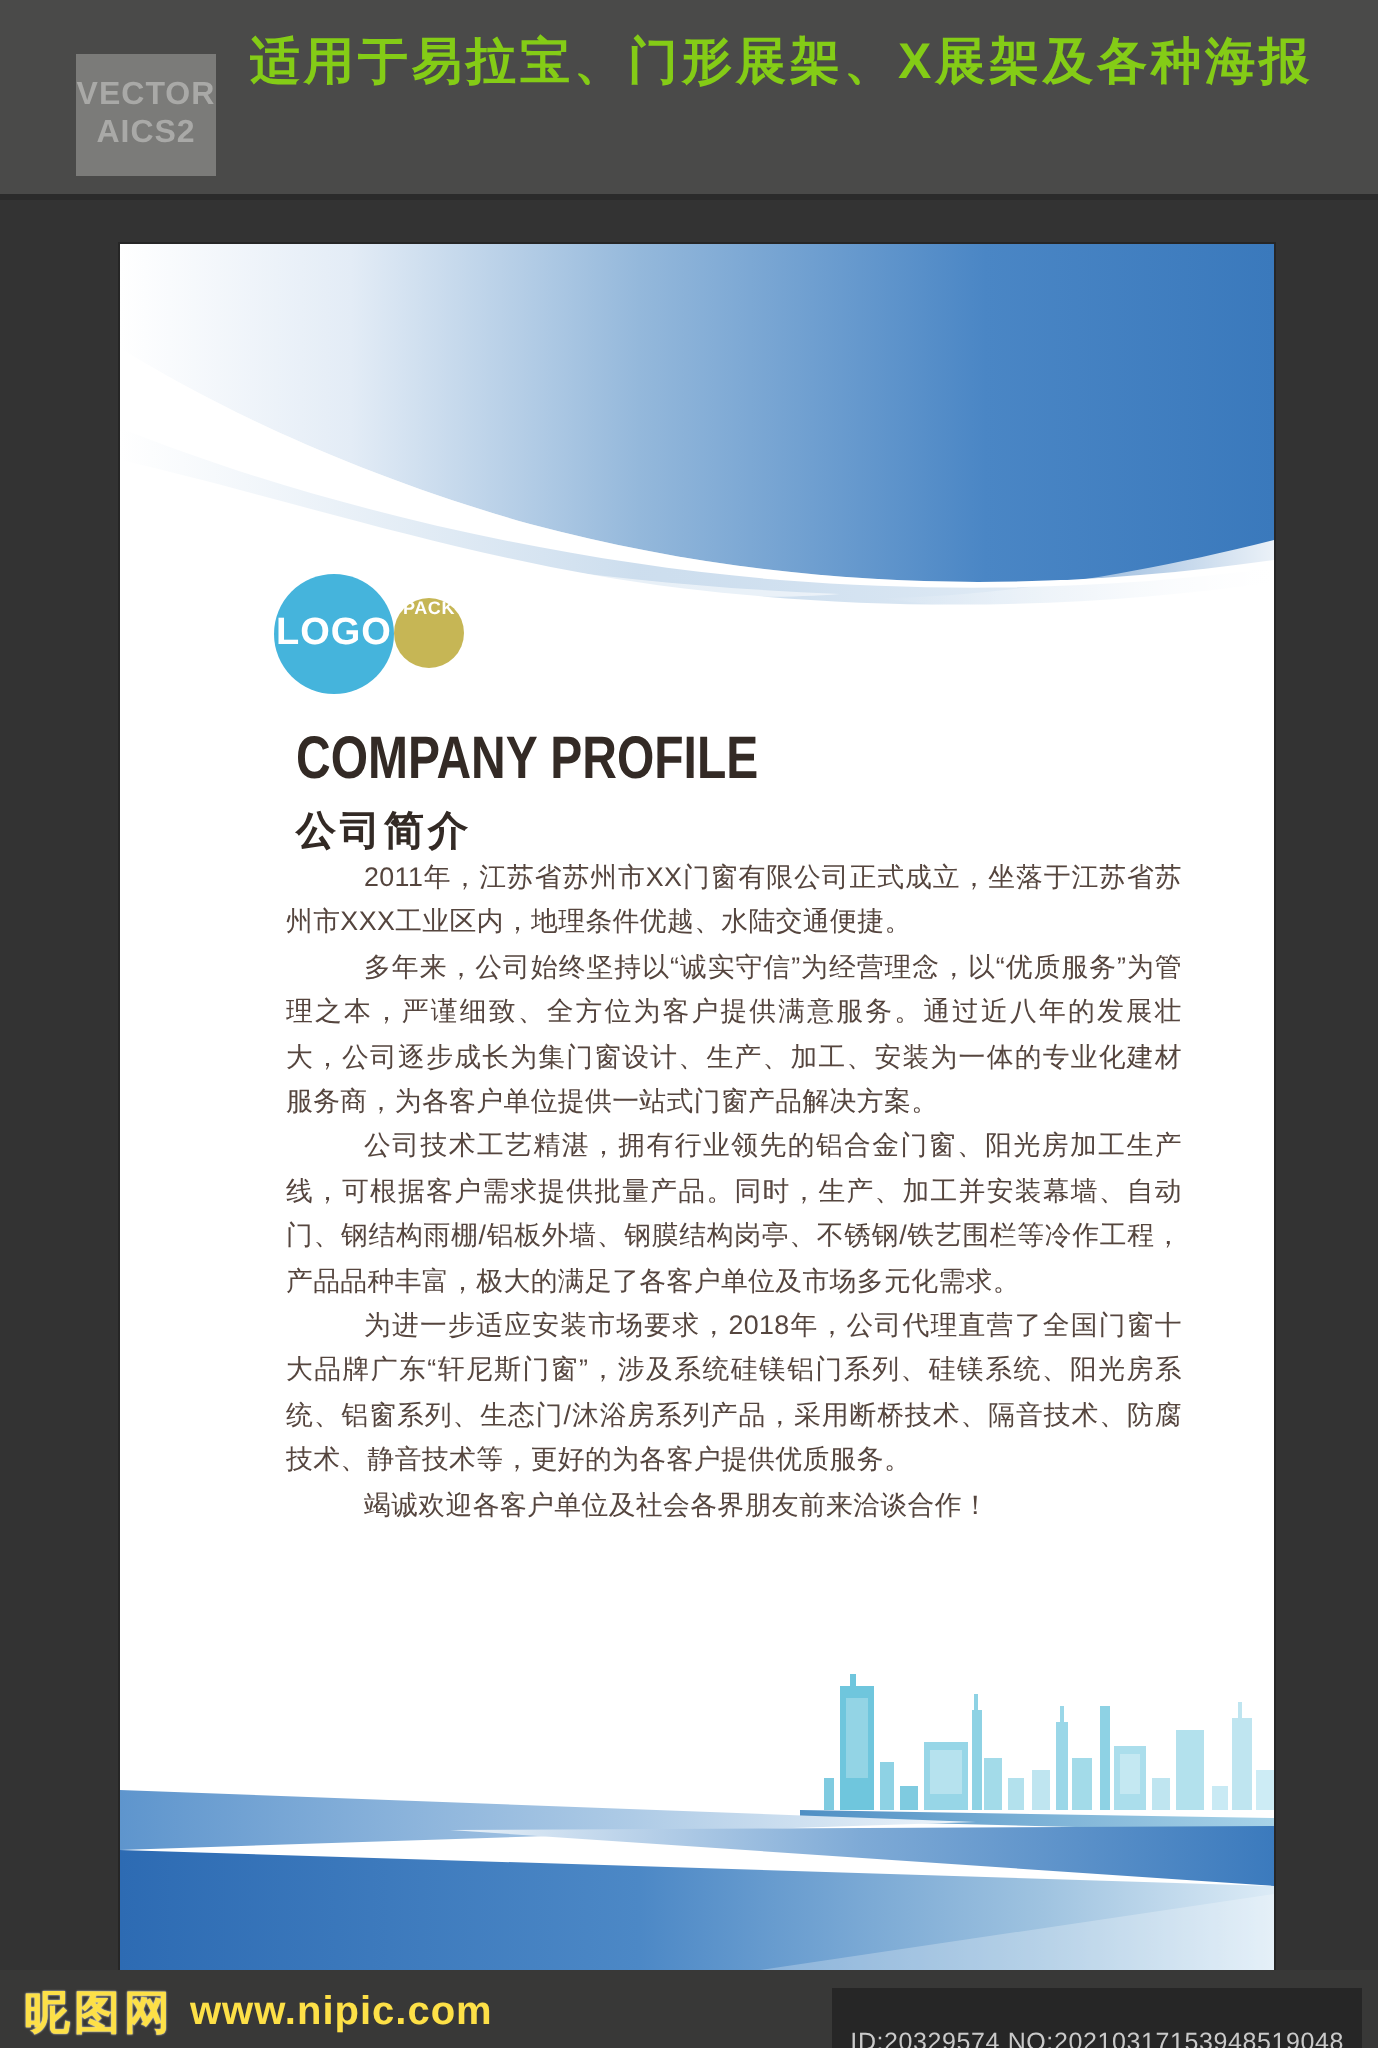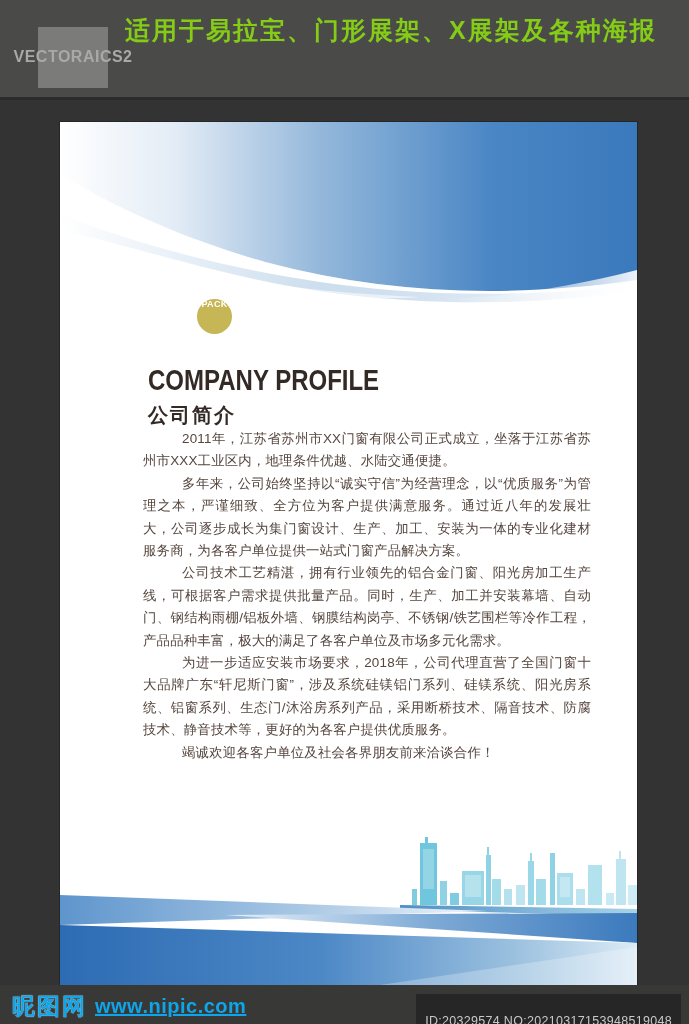--- a/index.html
+++ b/index.html
@@ -11,21 +11,21 @@
     position:relative; overflow:hidden;
   }
   
   .banner {
     position:absolute; top:0; left:0; width:689px; height:100px;
     background:#4a4a49; border-bottom:3px solid #2b2b2b;
   }
   .badge {
     position:absolute; left:38px; top:27px; width:70px; height:61px;
     background:#7b7b79; color:#a9a9a7;
-    display:flex; align-items:center; justify-content:center;
+    display:flex; flex-direction:column; align-items:center; justify-content:center;
     font-weight:bold; font-size:16px; line-height:1.15; letter-spacing:0.5px;
   }
   .banner-titles { position:absolute; left:125px; top:14px; color:#84cc16; }
   .banner-cn { font-size:25px; font-weight:bold; letter-spacing:2px; }
   .banner-en { font-size:31px; font-weight:normal; letter-spacing:1px; margin-top:3px; }
 
   
   .poster {
     position:absolute; left:60px; top:122px; width:577px; height:863px;
     background:#ffffff; box-shadow:0 0 0 1px rgba(0,0,0,0.25);
@@ -59,27 +59,27 @@
   }
   .body-text p { text-indent:39px; margin:0; }
 
   
   .footer {
     position:absolute; left:0; bottom:0; width:689px; height:39px;
     background:#383837;
   }
   .site-mark {
     position:absolute; left:12px; top:6px; display:flex; align-items:center; gap:8px;
-    color:#0ea5e9;
+    color:#fde047;
   }
   .site-logo {
     font-size:23px; font-weight:bold; letter-spacing:2px;
     text-shadow:0 0 1px #ffffff;
   }
-  .site-url { font-size:20px; font-weight:bold; letter-spacing:0.5px;text-decoration:underline; }
+  .site-url { font-size:20px; font-weight:bold; letter-spacing:0.5px; }
   .id-box {
     position:absolute; right:8px; top:9px; background:#262626;
     color:#c9c9c9; font-size:12.5px; padding:20px 9px; letter-spacing:0.3px;
   }
 </style>
 </head>
 <body>
 
 <div class="banner">
   <div class="badge">
@@ -118,20 +118,23 @@
       </linearGradient>
     </defs>
     <path d="M0 0 H577 V158 C450 176 330 173 205 140 C120 116 48 82 0 52 Z" fill="url(#gMain)"></path>
     <path d="M0 52 C48 82 120 116 205 140 C330 173 450 176 577 158 L577 166 C440 185 300 178 180 142 C100 118 40 88 0 66 Z" fill="url(#gS1)"></path>
     <path d="M0 92 C90 128 210 158 330 168 C420 175 500 172 577 162 L577 169 C480 183 380 184 280 172 C180 160 80 126 0 108 Z" fill="url(#gS2)" opacity="0.95"></path>
     <path d="M0 118 C100 148 230 170 360 175 C300 180 180 172 90 150 C55 141 25 131 0 122 Z" fill="#ffffff" opacity="0.55"></path>
     <path d="M577 148 C490 170 420 177 378 177 C450 187 525 181 577 171 Z" fill="url(#gNotch)"></path>
   </svg>
 
   <div class="logo-group">
+    <div class="logo-circle">
+      <span>LOGO</span>
+    </div>
     <div class="logo-sub-circle">
       <span>PACK</span>
     </div>
   </div>
 
   <div class="heading-block">
     <div class="heading-en">COMPANY PROFILE</div>
     <div class="heading-cn">公司简介</div>
   </div>
 

